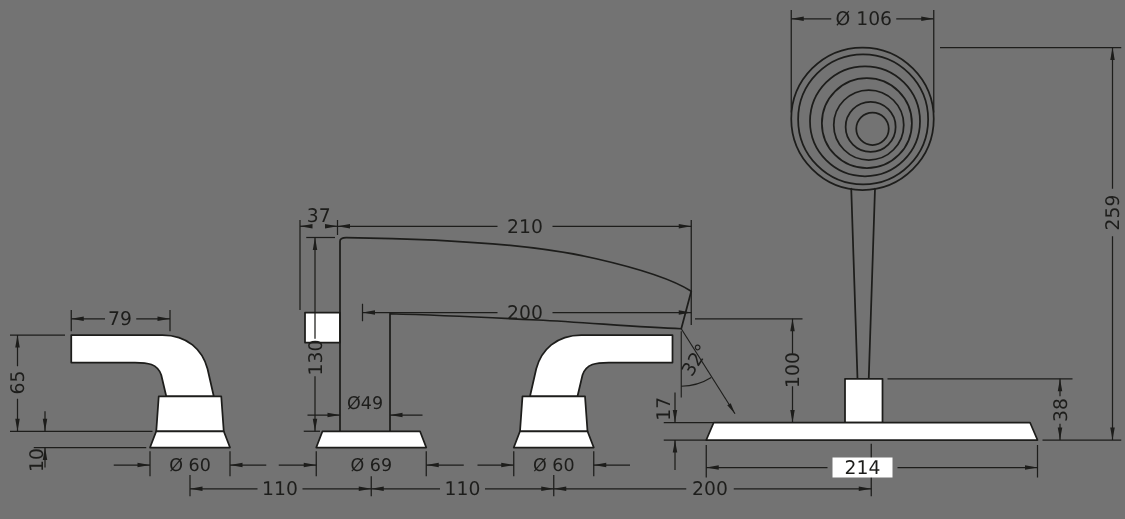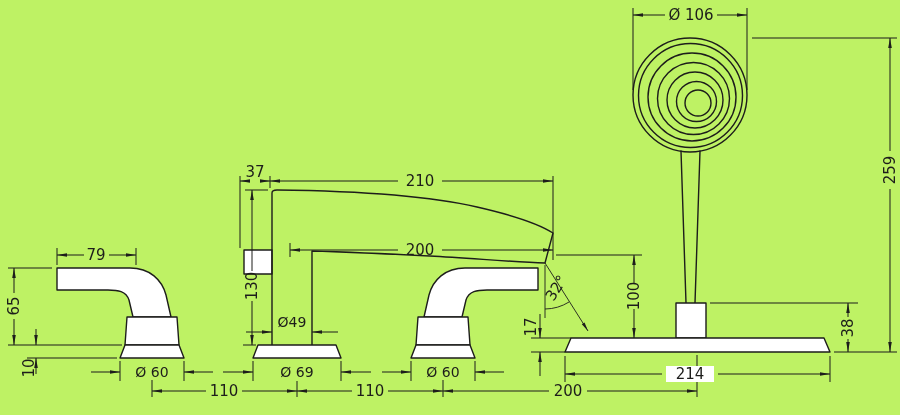--- a/index.html
+++ b/index.html
@@ -1,17 +1,17 @@
 <!DOCTYPE html>
 <html><head>
 <meta charset="utf-8">
 <style>
   html,body{margin:0;padding:0;background:#ffffff;}
   .stage{
-    width:900px;height:415px;position:relative;background:#bef264;
+    width:900px;height:415px;position:relative;background:#737373;
     font-family:"DejaVu Sans", sans-serif;overflow:hidden;
   }
   svg{display:block;}
   svg text{
     font-family:"DejaVu Sans", sans-serif;
     fill:#1d1d1b;
   }
   .obj{fill:#ffffff;stroke:#1d1d1b;stroke-width:1.4;stroke-linejoin:round;}
   .objn{fill:none;stroke:#1d1d1b;stroke-width:1.4;stroke-linejoin:round;stroke-linecap:round;}
   .dim{stroke:#1d1d1b;stroke-width:1;fill:none;}

